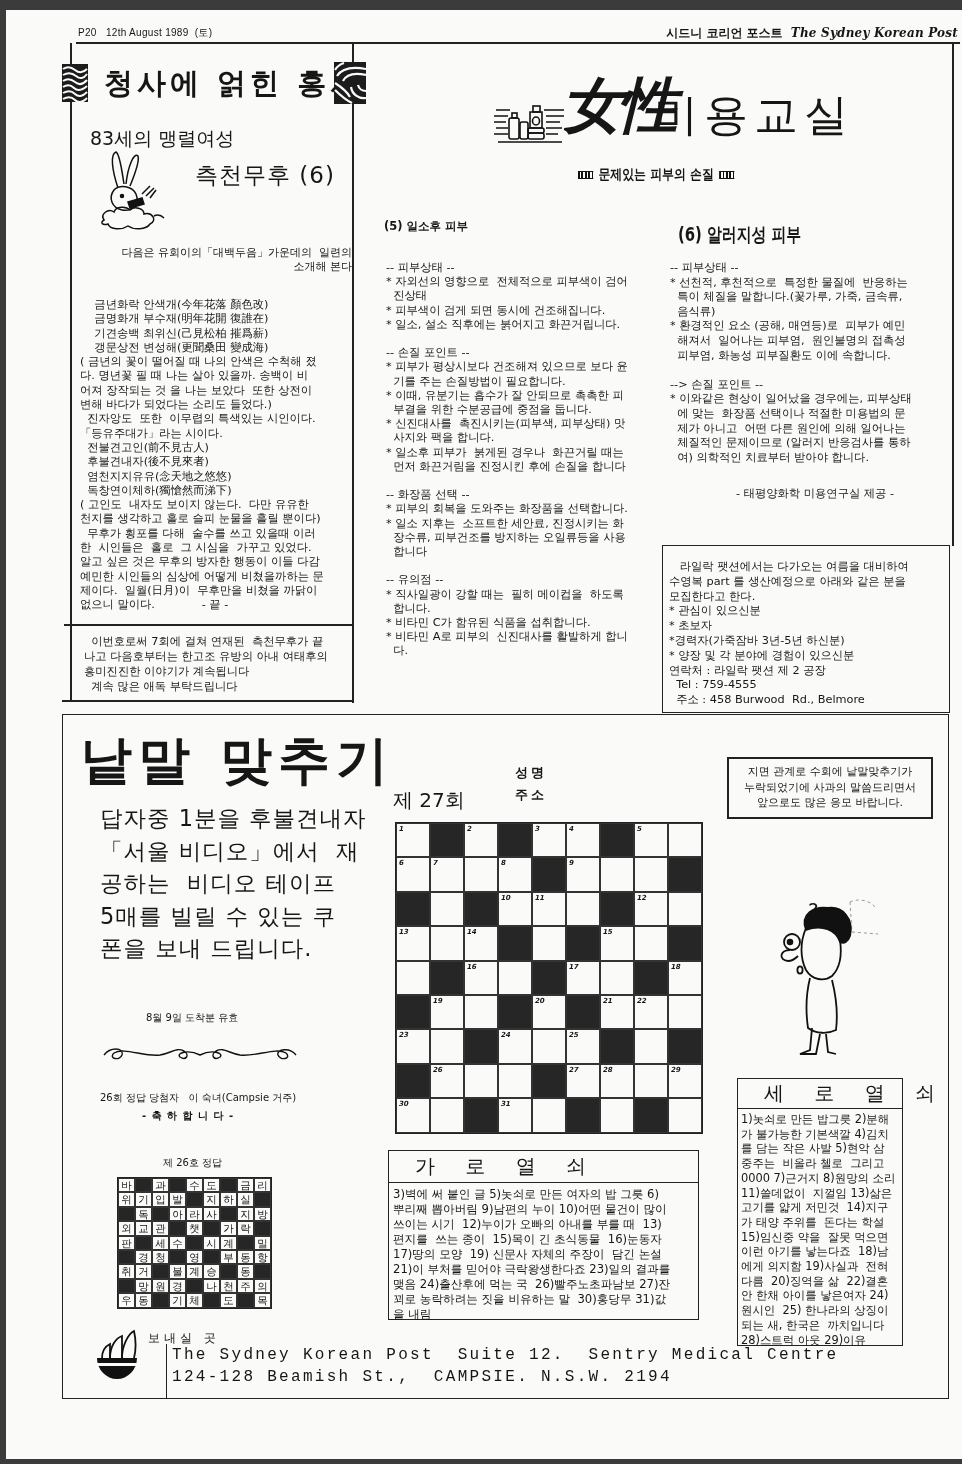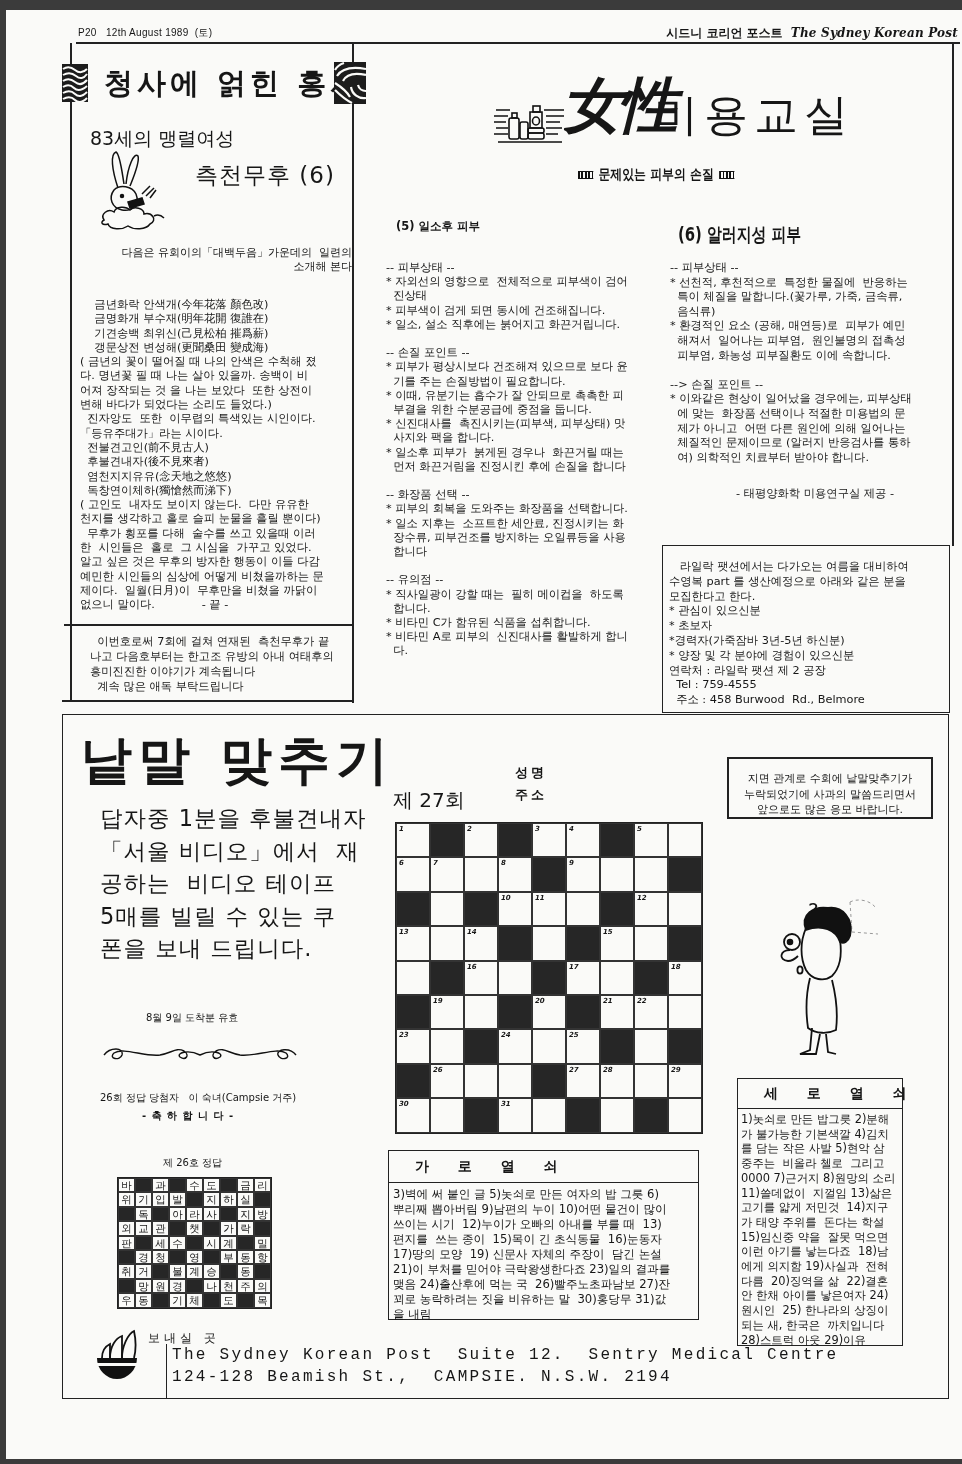--- a/index.html
+++ b/index.html
@@ -28,23 +28,23 @@
 .cw-title{font-size:52px;font-weight:bold;letter-spacing:6px;white-space:nowrap}
 .cw-intro{font-size:22.5px;line-height:32.5px;letter-spacing:1px}
 .small{font-size:10px;white-space:pre}
 .grid{display:grid;border:1.6px solid #222;background:#fafaf8}
 .cw-grid{grid-template-columns:repeat(9,34px);grid-template-rows:repeat(9,34.4px)}
 .ans-grid{grid-template-columns:repeat(9,17px);grid-template-rows:repeat(9,14.4px)}
 .cell{border:0.8px solid #333;position:relative;background:#fafaf8}
 .cell.black{background:#262626}
 .num{position:absolute;left:2px;top:1px;font-size:7px;font-style:italic;font-weight:bold}
 .chr{display:block;text-align:center;font-size:10.5px;line-height:13px}
-.clue-head{height:30px;border-bottom:1.6px solid #222;font-size:14px;font-weight:bold;letter-spacing:12px;display:flex;align-items:center;padding-left:26px;white-space:nowrap}
+.clue-head{height:30px;border-bottom:1.6px solid #222;font-size:20px;font-weight:normal;letter-spacing:12px;display:flex;align-items:center;padding-left:26px;white-space:nowrap}
 .clue-txt{font-size:11.6px;line-height:15px;padding:4px 4px 0 4px}
-.notice{font-size:11px;line-height:15.5px;text-align:center;padding-top:12px;white-space:pre}
+.notice{font-size:11px;line-height:15.5px;text-align:center;padding-top:5px;white-space:pre}
 .mail-label{font-size:12px;letter-spacing:4px;white-space:nowrap}
 .mail-addr{font-family:"Liberation Mono",monospace;font-size:16px;letter-spacing:2.3px;white-space:pre}
 </style>
 </head>
 <body>
 
 <div class="paper"></div>
 
 <div class="abs hdr-left" style="left:78px;top:26px">P20   12th August 1989  (토)</div>
 <div class="abs hdr-right" style="right:4px;top:25px">
@@ -110,21 +110,21 @@
     <div class="ln">  독창연이체하(獨愴然而涕下)</div>
     <div class="ln">( 고인도  내자도 보이지 않는다.  다만 유유한</div>
     <div class="ln">천지를 생각하고 홀로 슬피 눈물을 흘릴 뿐이다)</div>
     <div class="ln">  무후가 횡포를 다해  술수를 쓰고 있을때 이러</div>
     <div class="ln">한  시인들은  홀로  그 시심을  가꾸고 있었다.</div>
     <div class="ln">알고 싶은 것은 무후의 방자한 행동이 이들 다감</div>
     <div class="ln">예민한 시인들의 심상에 어떻게 비쳤을까하는 문</div>
     <div class="ln">제이다.  일월(日月)이  무후만을 비쳤을 까닭이</div>
     <div class="ln">없으니 말이다.             - 끝 -</div>
   </div>
-<div class="abs txt" style="left:90px;top:634px;width:280px;line-height:15px">
+<div class="abs txt" style="left:84px;top:634px;width:280px;line-height:15px">
     <div class="ln">  이번호로써 7회에 걸쳐 연재된  측천무후가 끝</div>
     <div class="ln">나고 다음호부터는 한고조 유방의 아내 여태후의</div>
     <div class="ln">흥미진진한 이야기가 계속됩니다</div>
     <div class="ln">  계속 많은 애독 부탁드립니다</div>
   </div>
 
 <div class="abs vline" style="left:952px;top:43px;height:503px"></div>
 
 <span class="abs" style="left:492px;top:100px">
   <svg width="76" height="46" viewBox="0 0 76 46">
@@ -142,21 +142,21 @@
     </svg>
 </span>
 <div class="abs banner-hanja" style="left:562px;top:66px">女性</div>
 <div class="abs banner-kr" style="left:654px;top:86px">미용교실</div>
 <div class="abs beauty-sub" style="left:578px;top:166px">
   <span class="orn"></span>
   <span>문제있는 피부의 손질</span>
   <span class="orn"></span>
 </div>
 
-<div class="abs sec-head" style="left:396px;top:219px">(5) 일소후 피부</div>
+<div class="abs sec-head" style="left:384px;top:219px">(5) 일소후 피부</div>
 <div class="abs txt" style="left:386px;top:261px;width:268px;line-height:14.2px">
     <div class="ln">-- 피부상태 --</div>
     <div class="ln">* 자외선의 영향으로  전체적으로 피부색이 검어</div>
     <div class="ln">  진상태</div>
     <div class="ln">* 피부색이 검게 되면 동시에 건조해집니다.</div>
     <div class="ln">* 일소, 설소 직후에는 붉어지고 화끈거립니다.</div>
     <div class="ln">&nbsp;</div>
     <div class="ln">-- 손질 포인트 --</div>
     <div class="ln">* 피부가 평상시보다 건조해져 있으므로 보다 윤</div>
     <div class="ln">  기를 주는 손질방법이 필요합니다.</div>

